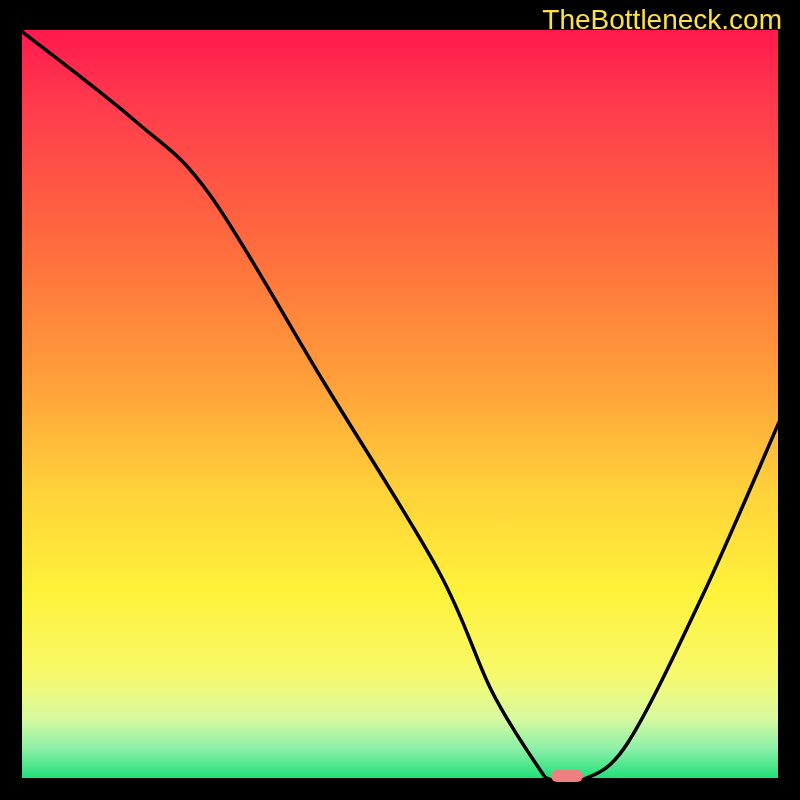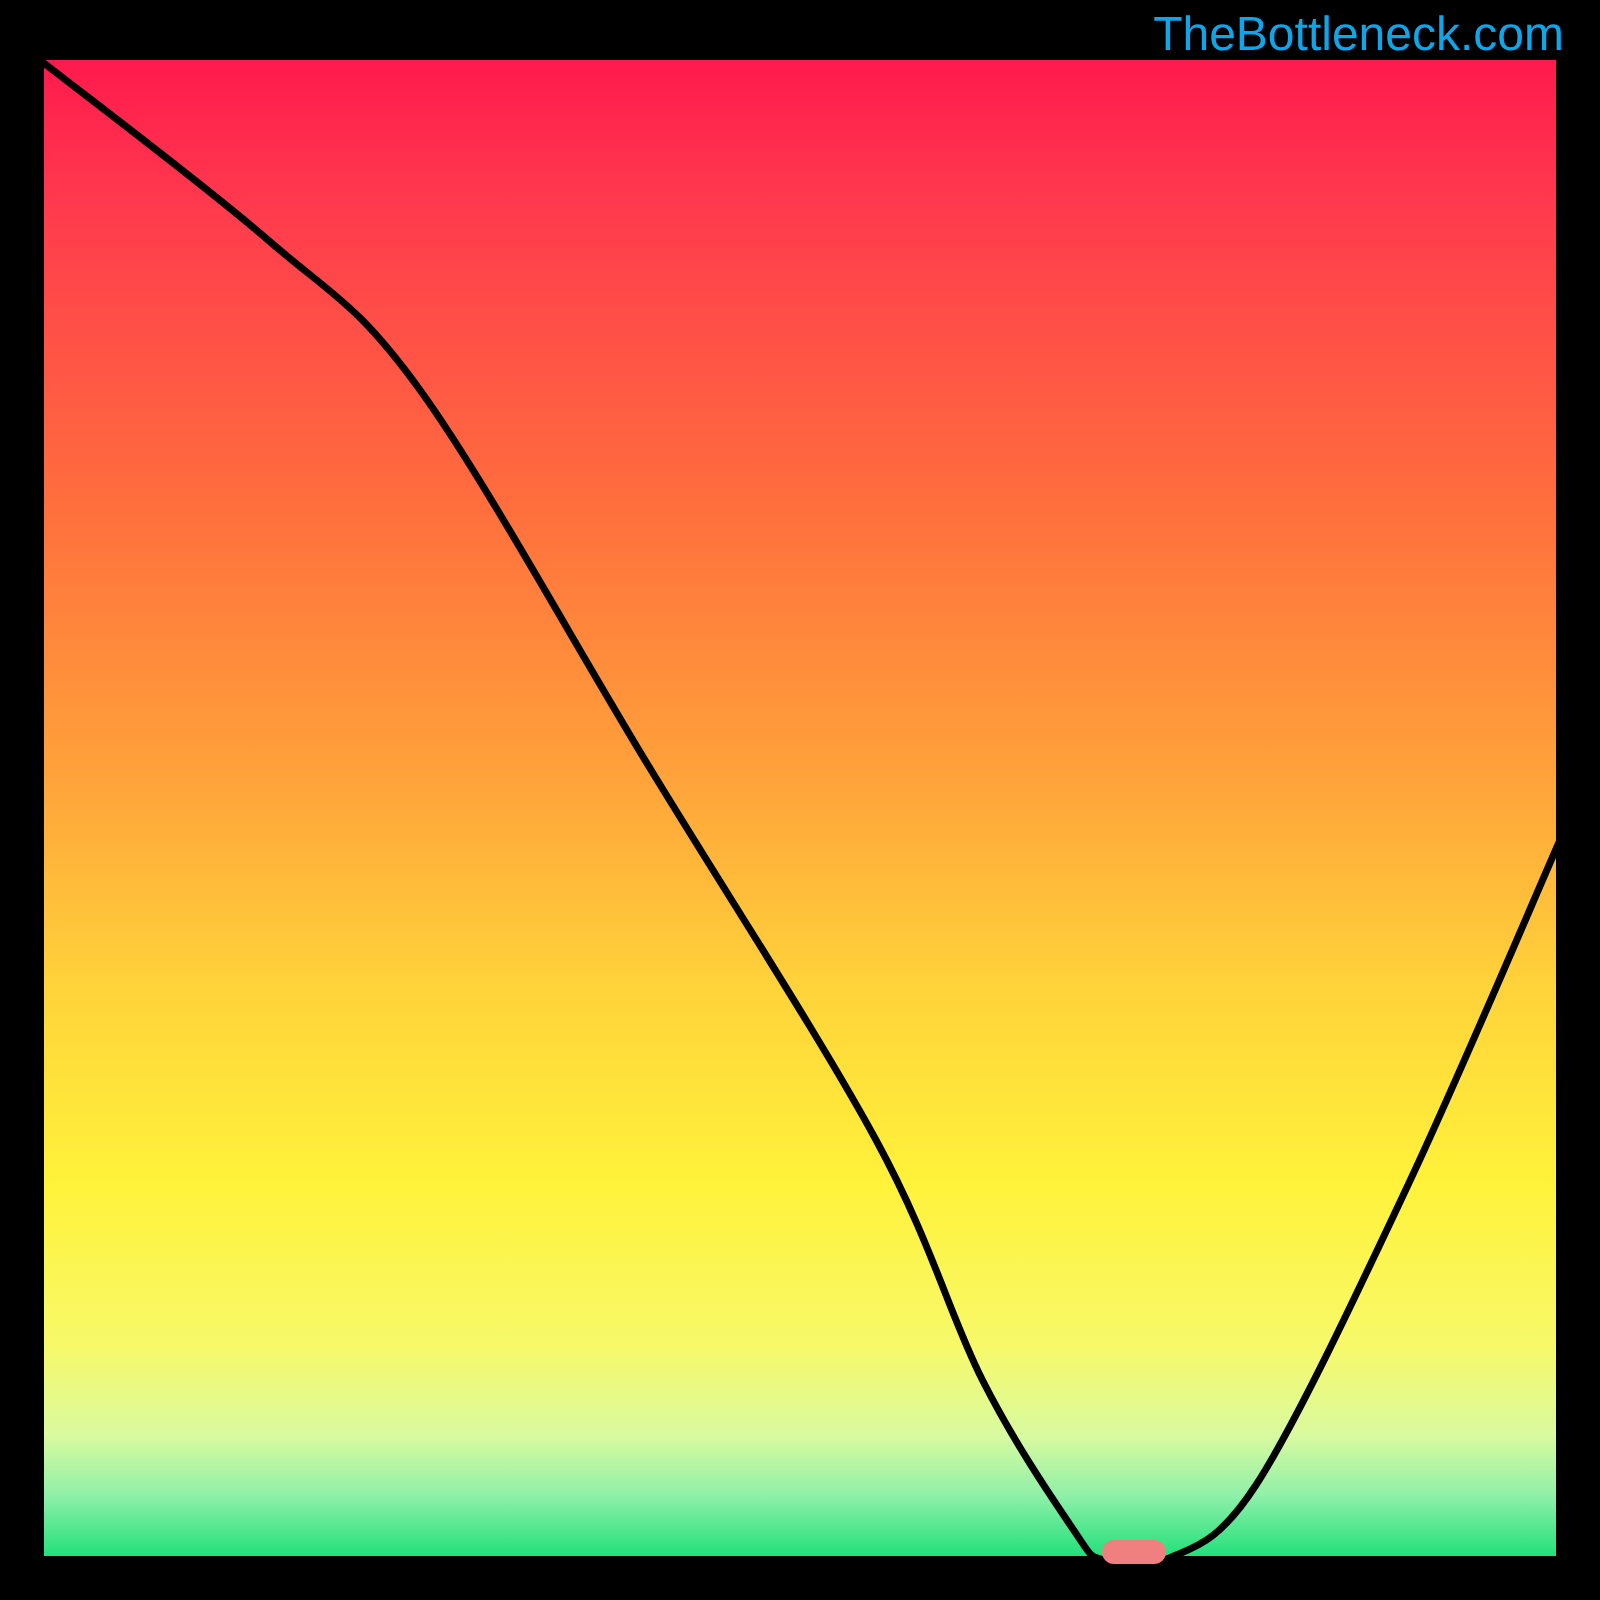--- a/index.html
+++ b/index.html
@@ -16,22 +16,22 @@
     top: 0;
     left: 0;
     width: 800px;
     height: 800px;
     background: #000;
   }
   .watermark {
     position: absolute;
     top: 4px;
     right: 18px;
-    color: #0ea5e9;
-    font-size: 24px;
+    color: #fde047;
+    font-size: 28px;
     font-weight: 500;
     font-family: Arial, sans-serif;
   }
   .plot {
     position: absolute;
     left: 20px;
     top: 30px;
     width: 760px;
     height: 750px;
     

